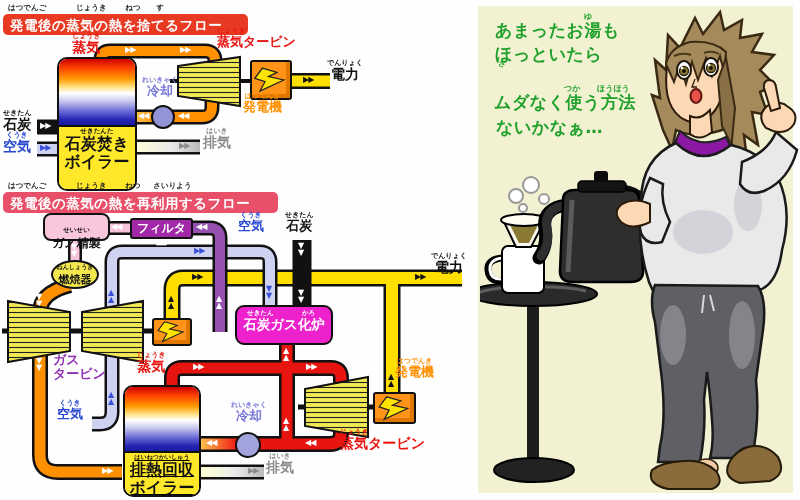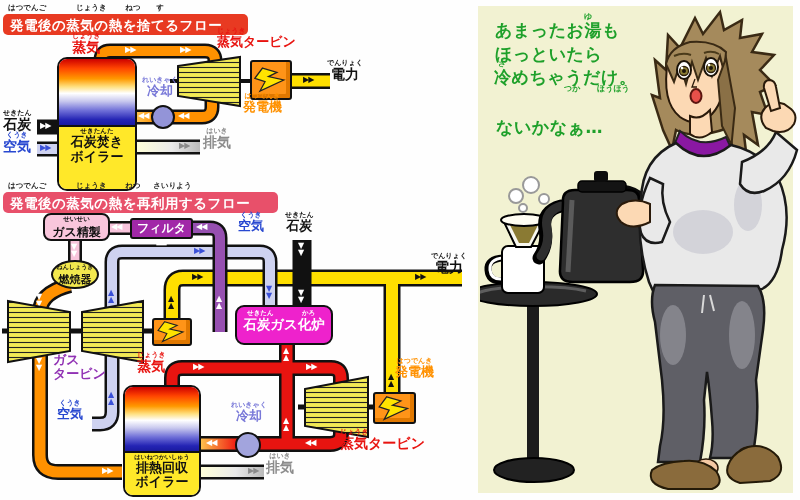--- a/index.html
+++ b/index.html
@@ -15,21 +15,21 @@
   .lbl .furi{display:block;font-size:7px;font-weight:bold;letter-spacing:0;}
   .lbl.fl{text-align:left;}
   .lbl .main{display:block;}
   
   .box{position:absolute;border:2px solid #111;z-index:5;box-sizing:border-box;}
   .boiler{border-radius:10px;overflow:hidden;display:flex;flex-direction:column;}
   .boiler .grad{flex:0 0 auto;}
   .boiler .blabel{flex:1;background:#ffe829;text-align:center;font-weight:bold;color:#111;
                   border-top:2px solid #111;line-height:1.12;padding-top:1px;}
   .boiler .blabel .furi{display:block;font-size:6.5px;}
-  .boiler .blabel .bl1,.boiler .blabel .bl2{display:block;font-size:13px;}
+  .boiler .blabel .bl1,.boiler .blabel .bl2{display:block;font-size:16px;}
   .genbox{background:#ff9418;border-radius:3px;display:flex;align-items:center;justify-content:center;
           box-shadow:inset -4px -4px 0 #e07800;}
   
   .ar{position:absolute;z-index:6;font-size:8px;font-weight:bold;letter-spacing:-1px;
       line-height:6.5px;white-space:pre;text-align:center;}
   .w{color:#fff}.bk{color:#111}.bl{color:#3a50d8}.gy{color:#8a8a8a}
   
   .sline{position:absolute;color:#1ea02a;font-weight:bold;font-size:17px;z-index:9;
          letter-spacing:.5px;white-space:nowrap;}
   .sfuri{position:absolute;color:#1ea02a;font-weight:bold;font-size:8px;z-index:9;white-space:nowrap;}
@@ -185,21 +185,21 @@
   </div>
 
   <div class="box genbox" style="left:250px;top:60px;width:42px;height:40px;">
     <svg width="34" height="26" viewBox="0 0 40 30" style="position:static;">
       <polygon points="10,1 27,6 17,11 35,15 7,28 13,17 1,13" fill="#ffe400" stroke="#222" stroke-width="1.5"></polygon>
     </svg>
   </div>
 
   <div class="box" style="left:43px;top:213px;width:67px;height:28px;border-radius:8px;
        background:#f9c6dc;text-align:center;font-weight:bold;color:#111;line-height:1;">
-    <span class="furi" style="display:block;font-size:6.5px;padding-top:1px;">せいせい</span>
+    <span class="furi" style="display:block;font-size:6.5px;padding-top:12px;">せいせい</span>
     <span style="font-size:12px;">ガス精製</span>
   </div>
 
   <div class="box" style="left:130px;top:218px;width:63px;height:21px;border-radius:3px;
        background:#a128a8;color:#fff;font-weight:bold;font-size:12px;text-align:center;line-height:17px;">
     <span>フィルター</span>
   </div>
 
   <div class="box" style="left:51px;top:260px;width:48px;height:29px;border-radius:50%;
        background:#f2e84e;text-align:center;font-weight:bold;color:#111;line-height:1;">
@@ -221,21 +221,21 @@
       <polygon points="10,1 27,6 17,11 35,15 7,28 13,17 1,13" fill="#ffe400" stroke="#222" stroke-width="1.5"></polygon>
     </svg>
   </div>
 
   <div class="box genbox" style="left:373px;top:392px;width:43px;height:32px;">
     <svg width="34" height="25" viewBox="0 0 40 30" style="position:static;">
       <polygon points="10,1 27,6 17,11 35,15 7,28 13,17 1,13" fill="#ffe400" stroke="#222" stroke-width="1.5"></polygon>
     </svg>
   </div>
 
-  <div class="box boiler" style="left:123px;top:385px;width:78px;height:112px;">
+  <div class="box boiler" style="left:123px;top:385px;width:78px;height:112px;text-decoration:underline;">
     <div class="grad" style="height:64px;
       background:linear-gradient(#c00 0%,#ff4400 14%,#ff9900 30%,#ffe080 42%,#ffffff 52%,#c8c8ee 64%,#7070d8 78%,#2424b4 92%,#1a1aa0 100%);"></div>
     <div class="blabel">
       <span class="furi" style="font-size:6px;">はいねつかいしゅう</span>
       <span class="bl1">排熱回収</span>
       <span class="bl2">ボイラー</span>
     </div>
   </div>
 
   <svg width="480" height="500" style="left:0;top:0;z-index:6;" viewBox="0 0 480 500">
@@ -345,23 +345,23 @@
     </div>
   <div class="lbl" style="left:266px;top:453px;color:#8c8c8c;font-size:14px;">
     <span class="furi">はいき</span>
       <span class="main">排気</span>
     </div>
 
   <span class="sfuri" style="left:584px;top:11px;">ゆ</span>
   <div class="sline" style="left:495px;top:19px;">あまったお湯も</div>
   <div class="sline" style="left:495px;top:43px;">ほっといたら</div>
   <span class="sfuri" style="left:498px;top:58px;">さ</span>
-  <div class="sline" style="left:494px;top:66px;">冷めちゃうだけ。</div>
   <span class="sfuri" style="left:564px;top:83px;text-align:center;">つか</span>
   <span class="sfuri" style="left:597px;top:83px;">ほうほう</span>
+  <div class="sline" style="left:494px;top:91px;">ムダなく使う方法</div>
   <div class="sline" style="left:496px;top:116px;">ないかなぁ…</div>
 
   <svg width="320" height="500" style="left:480px;top:0;z-index:4;" viewBox="480 0 320 500">
 
     <g>
       <rect x="527" y="300" width="12" height="170" fill="#1c1c1c"></rect>
       <ellipse cx="534" cy="470" rx="40" ry="12" fill="#222" stroke="#000" stroke-width="2"></ellipse>
       <ellipse cx="533" cy="294" rx="64" ry="12" fill="#2a2a2a" stroke="#000" stroke-width="2"></ellipse>
       <path d="M478 293 A 60 9 0 0 1 586 291" fill="none" stroke="#5e5e5e" stroke-width="3"></path>
     </g>

